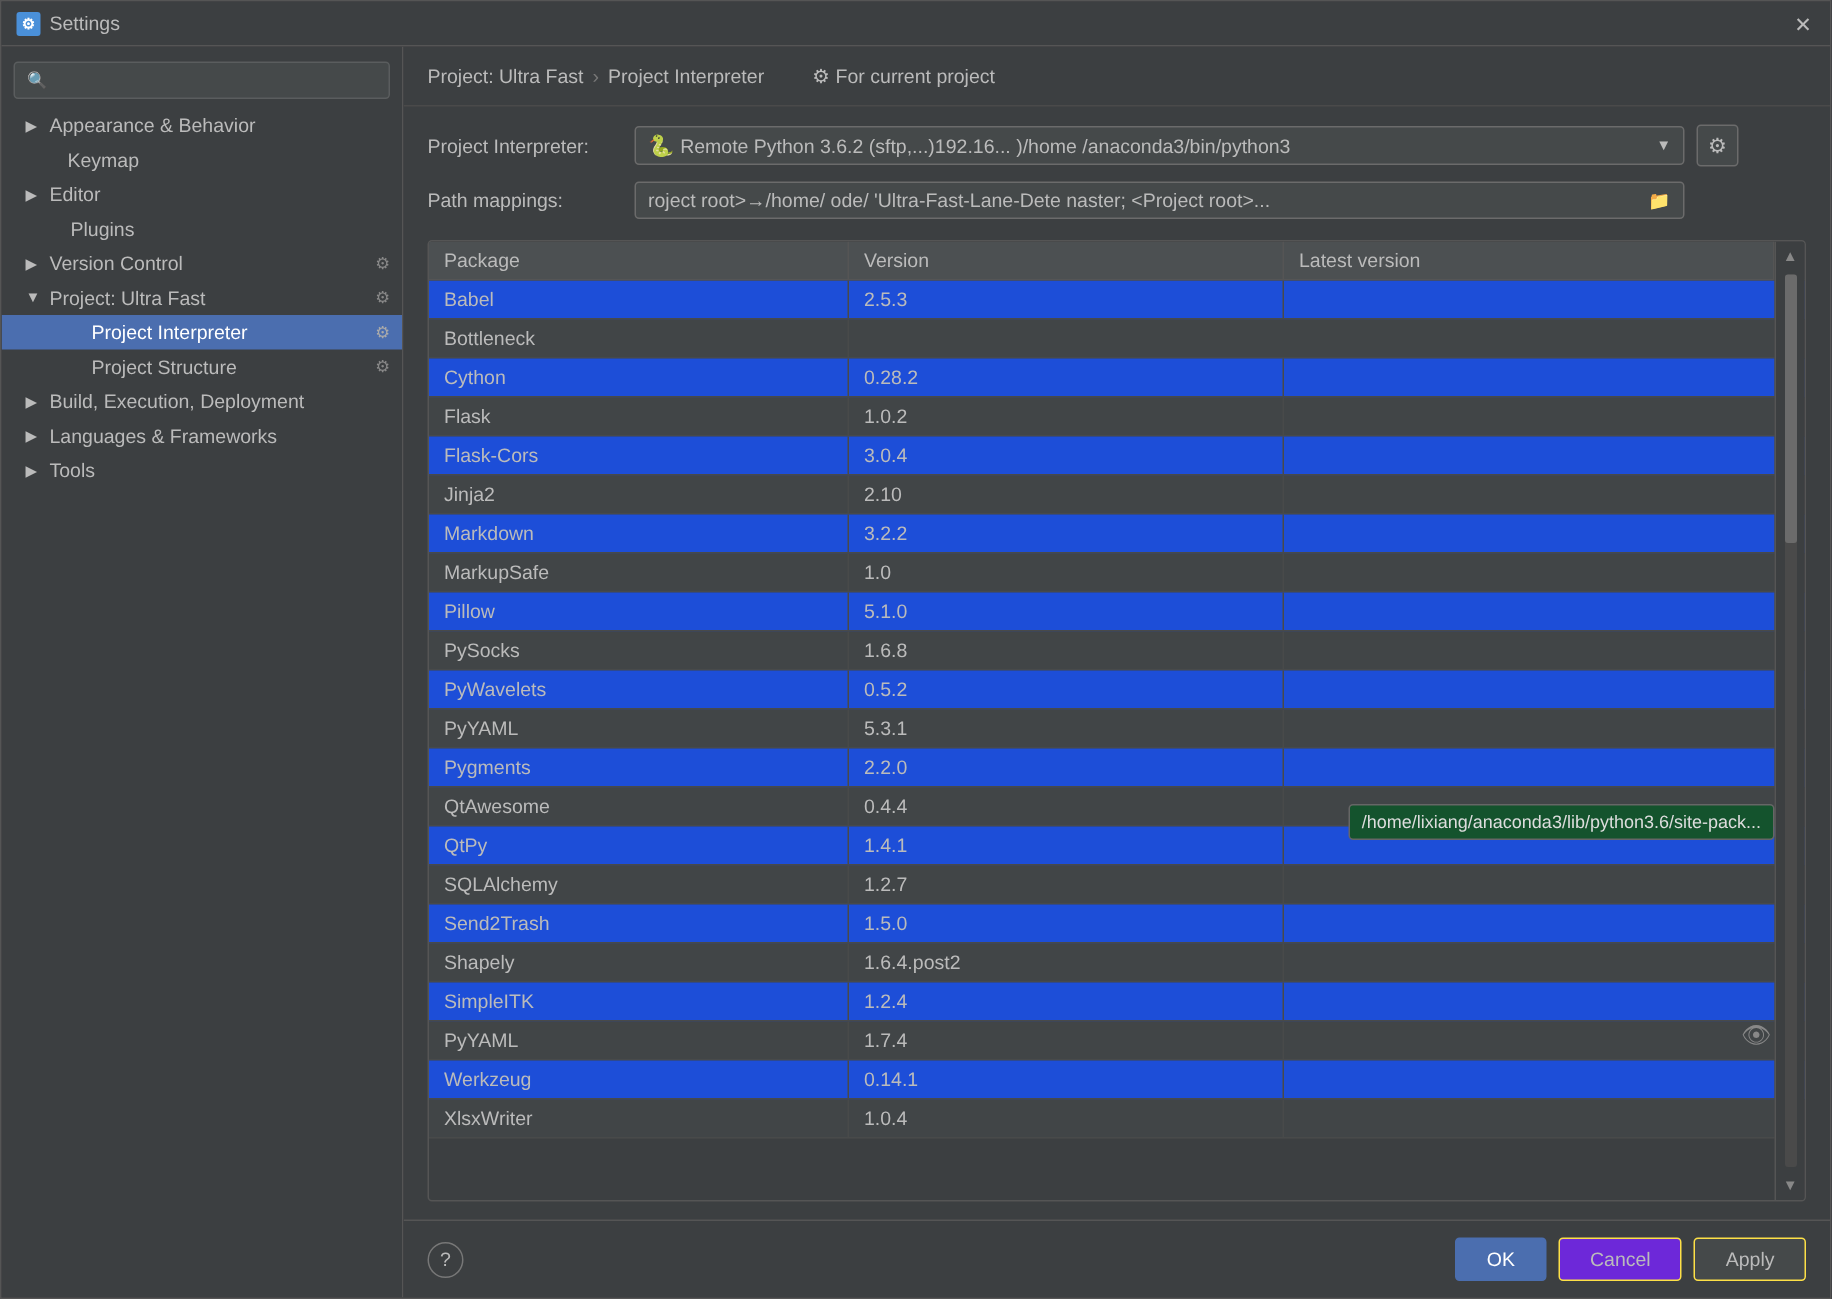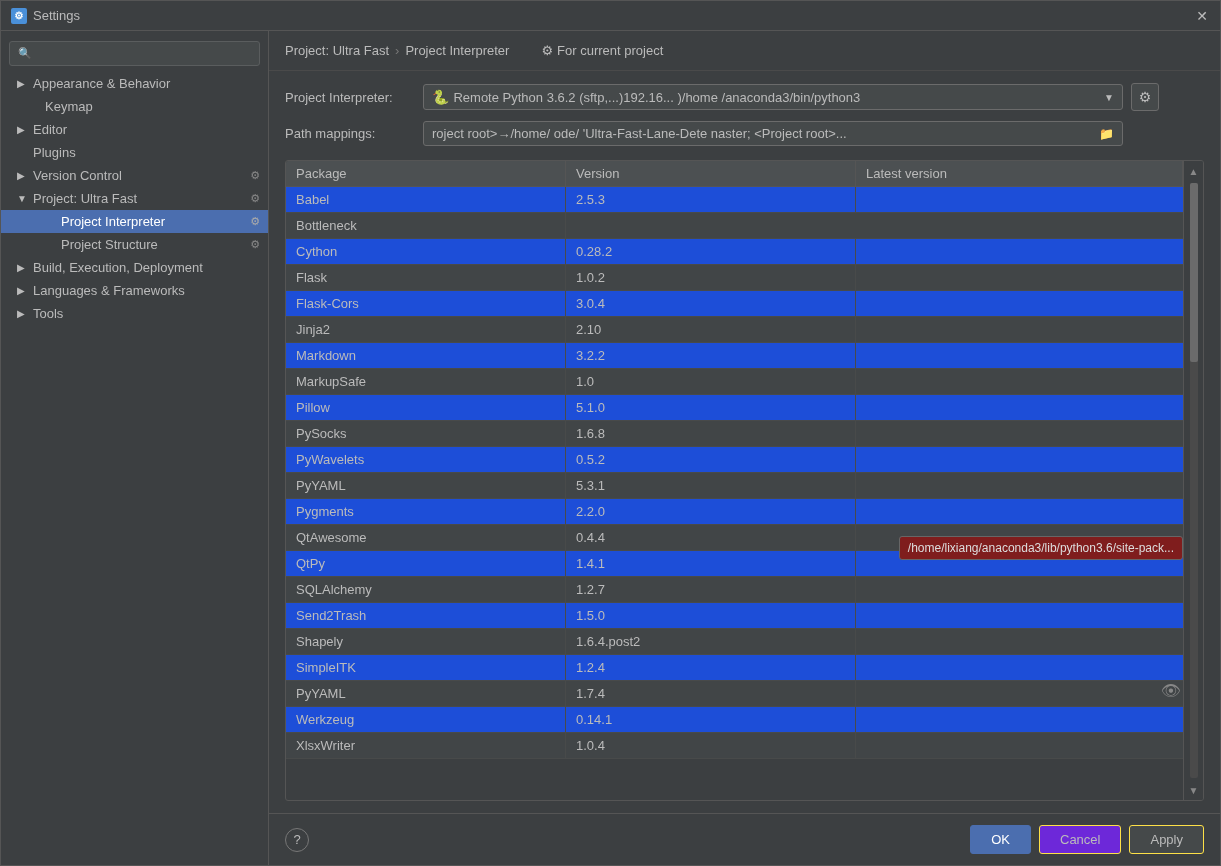--- a/index.html
+++ b/index.html
@@ -340,21 +340,21 @@
 
     .td-package { width: 280px; }
     .td-version { width: 290px; }
     .td-latest { flex: 1; }
 
     
     .tooltip {
       position: absolute;
       bottom: 240px;
       right: 20px;
-      background: #7f1d1d;
+      background: #14532d;
       border: 1px solid #666;
       padding: 4px 8px;
       font-size: 12px;
       color: #dddddd;
       border-radius: 3px;
       white-space: nowrap;
       z-index: 10;
     }
 
     
@@ -457,21 +457,21 @@
         <span>Appearance &amp; Behavior</span>
       </div>
       <div class="sidebar-item" style="padding-left:28px;">
         <span class="arrow"></span>
         <span>Keymap</span>
       </div>
       <div class="sidebar-item section-header" style="padding-left:16px;">
         <span class="arrow">▶</span>
         <span>Editor</span>
       </div>
-      <div class="sidebar-item" style="padding-left:16px;">
+      <div class="sidebar-item" style="padding-left:30px;">
         <span class="arrow"></span>
         <span>Plugins</span>
       </div>
       <div class="sidebar-item section-header" style="padding-left:16px;">
         <span class="arrow">▶</span>
         <span>Version Control</span>
         <span style="flex:1"></span>
         <span class="gear-icon">⚙</span>
       </div>
       <div class="sidebar-item section-header" style="padding-left:16px;">

